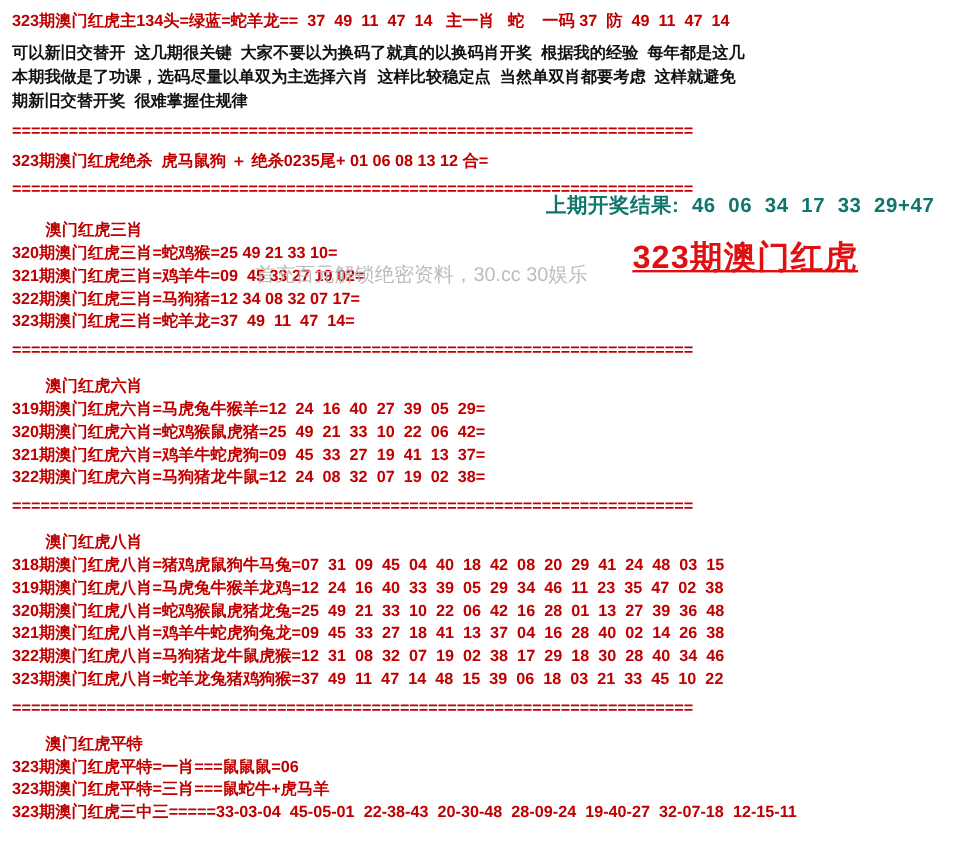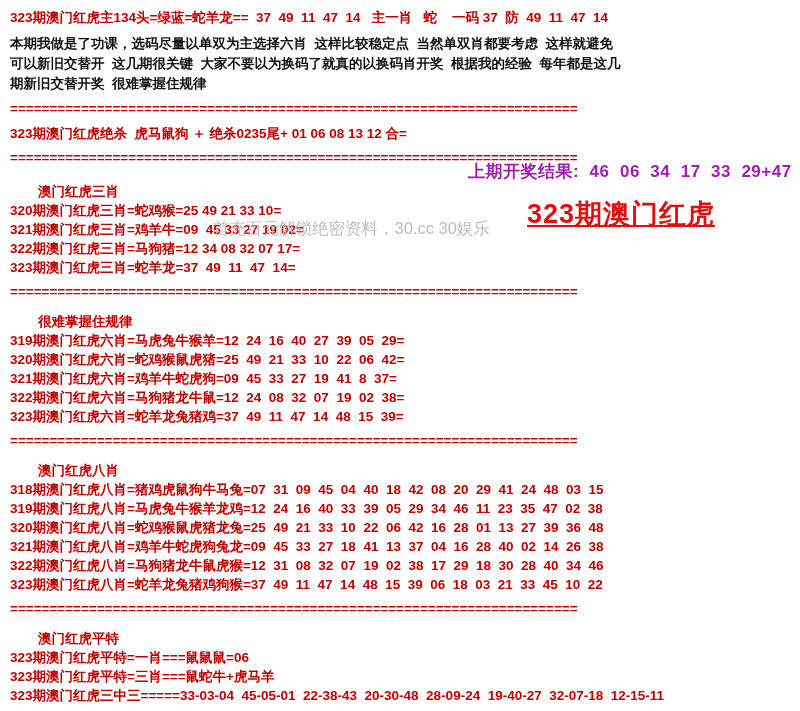--- a/index.html
+++ b/index.html
@@ -52,23 +52,23 @@
     font-size: 13.5px;
     font-weight: bold;
     line-height: 20px;
     white-space: pre;
   }
   .heading-block .line { line-height: 19px; }
 
   
   .lottery-result {
     position: absolute;
-    left: 468px;
+    left: 455px;
     top: 160px;
-    color: #a21caf;
+    color: #0f766e;
     font-size: 17px;
     font-weight: bold;
     white-space: pre;
     letter-spacing: 0.5px;
   }
   .big-title {
     position: absolute;
     left: 527px;
     top: 196px;
     color: #e01010;
@@ -93,22 +93,22 @@
 <body>
 
 <div class="page">
 
   <div class="content">
 
     <div class="line">323期澳门红虎主134头=绿蓝=蛇羊龙==  37  49  11  47  14   主一肖   蛇    一码 37  防  49  11  47  14</div>
 
     <div class="spacer-sm"></div>
 
+    <div class="para">可以新旧交替开  这几期很关键  大家不要以为换码了就真的以换码肖开奖  根据我的经验  每年都是这几</div>
     <div class="para">本期我做是了功课，选码尽量以单双为主选择六肖  这样比较稳定点  当然单双肖都要考虑  这样就避免</div>
-    <div class="para">可以新旧交替开  这几期很关键  大家不要以为换码了就真的以换码肖开奖  根据我的经验  每年都是这几</div>
     <div class="para">期新旧交替开奖  很难掌握住规律</div>
 
     <div class="spacer-sm"></div>
 
     <div class="rule">========================================================================</div>
 
     <div class="spacer-sm"></div>
 
     <div class="line">323期澳门红虎绝杀  虎马鼠狗 ＋ 绝杀0235尾+ 01 06 08 13 12 合=</div>
 
@@ -124,26 +124,25 @@
       <div class="line">321期澳门红虎三肖=鸡羊牛=09  45 33 27 19 02=</div>
       <div class="line">322期澳门红虎三肖=马狗猪=12 34 08 32 07 17=</div>
       <div class="line">323期澳门红虎三肖=蛇羊龙=37  49  11  47  14=</div>
     </div>
 
     <div class="spacer-sm"></div>
     <div class="rule">========================================================================</div>
     <div class="spacer-md"></div>
 
     <div class="heading-block">
-      <div class="line indent">很难掌握住规律</div>
+      <div class="line indent">澳门红虎六肖</div>
       <div class="line">319期澳门红虎六肖=马虎兔牛猴羊=12  24  16  40  27  39  05  29=</div>
       <div class="line">320期澳门红虎六肖=蛇鸡猴鼠虎猪=25  49  21  33  10  22  06  42=</div>
-      <div class="line">321期澳门红虎六肖=鸡羊牛蛇虎狗=09  45  33  27  19  41  8  37=</div>
+      <div class="line">321期澳门红虎六肖=鸡羊牛蛇虎狗=09  45  33  27  19  41  13  37=</div>
       <div class="line">322期澳门红虎六肖=马狗猪龙牛鼠=12  24  08  32  07  19  02  38=</div>
-      <div class="line">323期澳门红虎六肖=蛇羊龙兔猪鸡=37  49  11  47  14  48  15  39=</div>
     </div>
 
     <div class="spacer-sm"></div>
     <div class="rule">========================================================================</div>
     <div class="spacer-md"></div>
 
     <div class="heading-block">
       <div class="line indent">澳门红虎八肖</div>
       <div class="line">318期澳门红虎八肖=猪鸡虎鼠狗牛马兔=07  31  09  45  04  40  18  42  08  20  29  41  24  48  03  15</div>
       <div class="line">319期澳门红虎八肖=马虎兔牛猴羊龙鸡=12  24  16  40  33  39  05  29  34  46  11  23  35  47  02  38</div>

